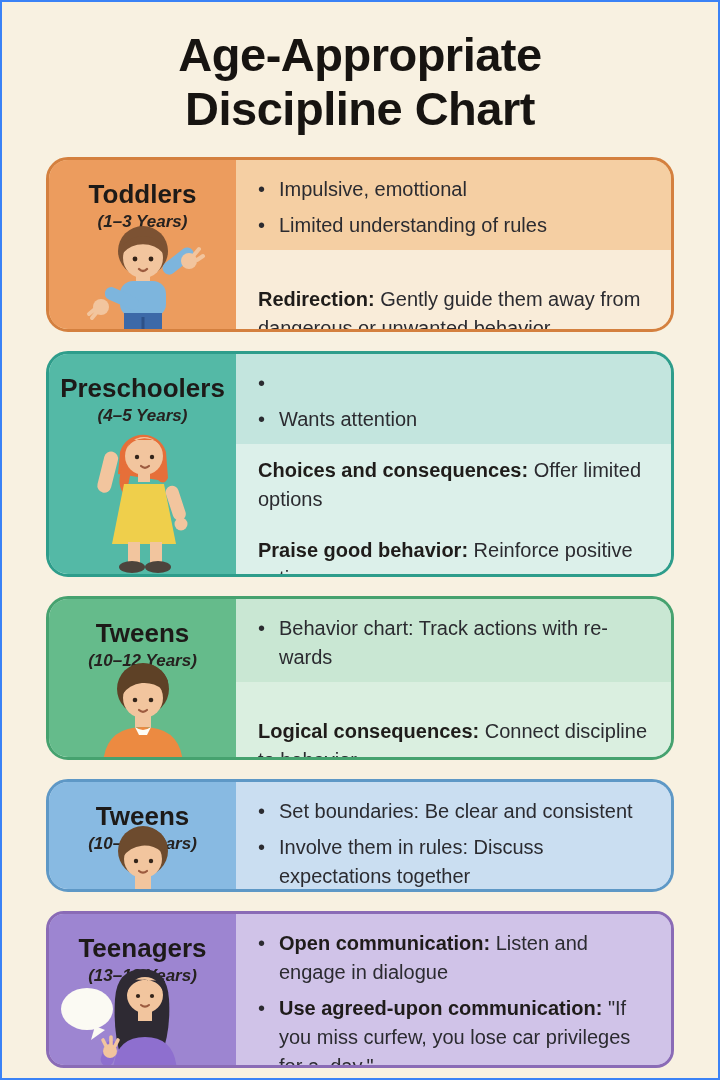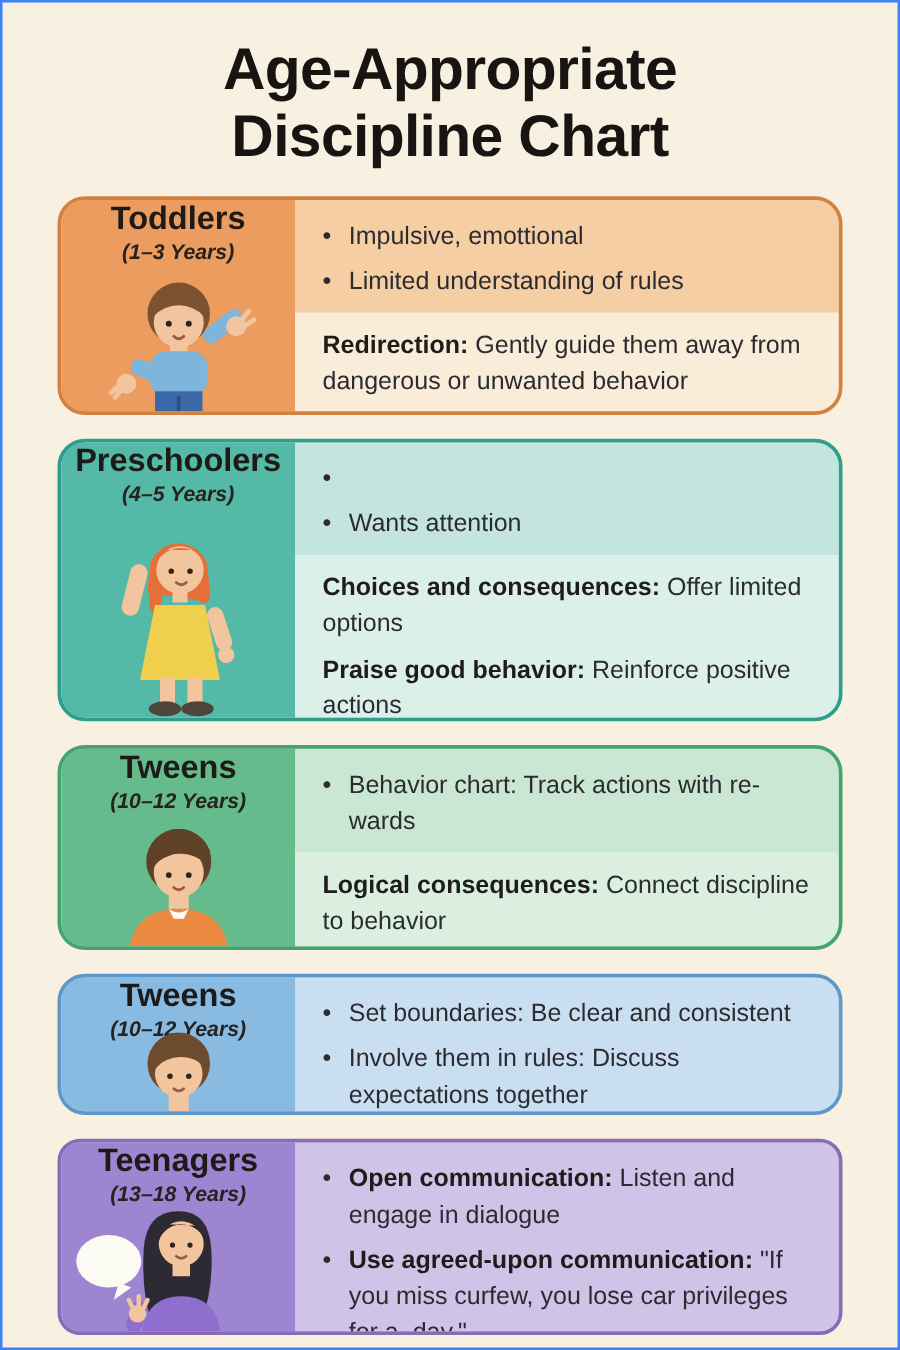--- a/index.html
+++ b/index.html
@@ -41,21 +41,21 @@
   .c1{height:226px;}
   .c2{height:164px;}
   .c3{height:113px;}
   .c4{height:157px;border-radius:18px;}
   .panel{
     position:relative;
     width:187px;
     flex:0 0 187px;
     background:var(--panel,#ccc);
     text-align:center;
-    padding-top:0;
+    padding-top:20px;
     box-sizing:border-box;
     overflow:hidden;
   }
   .panel-title{
     font-size:26px;
     font-weight:800;
     color:#1d1a18;
     line-height:1.1;
   }
   .panel-sub{
@@ -97,21 +97,21 @@
   .bullet:last-child{margin-bottom:0;}
   .dot{
     flex:0 0 21px;
     font-size:20px;
   }
   .strategy{
     margin:0 0 9px 0;
     font-size:20px;
     line-height:1.42;
   }
-  .strategy:last-child{margin-bottom:0;}
+  .strategy:last-child{margin-bottom:0;margin-top:23px;}
   b{font-weight:700;color:#1f1c1a;}
 </style>
 </head>
 <body>
 
 <div class="page">
 
   <div class="title">
     <div>Age-Appropriate</div>
     <div>Discipline Chart</div>

